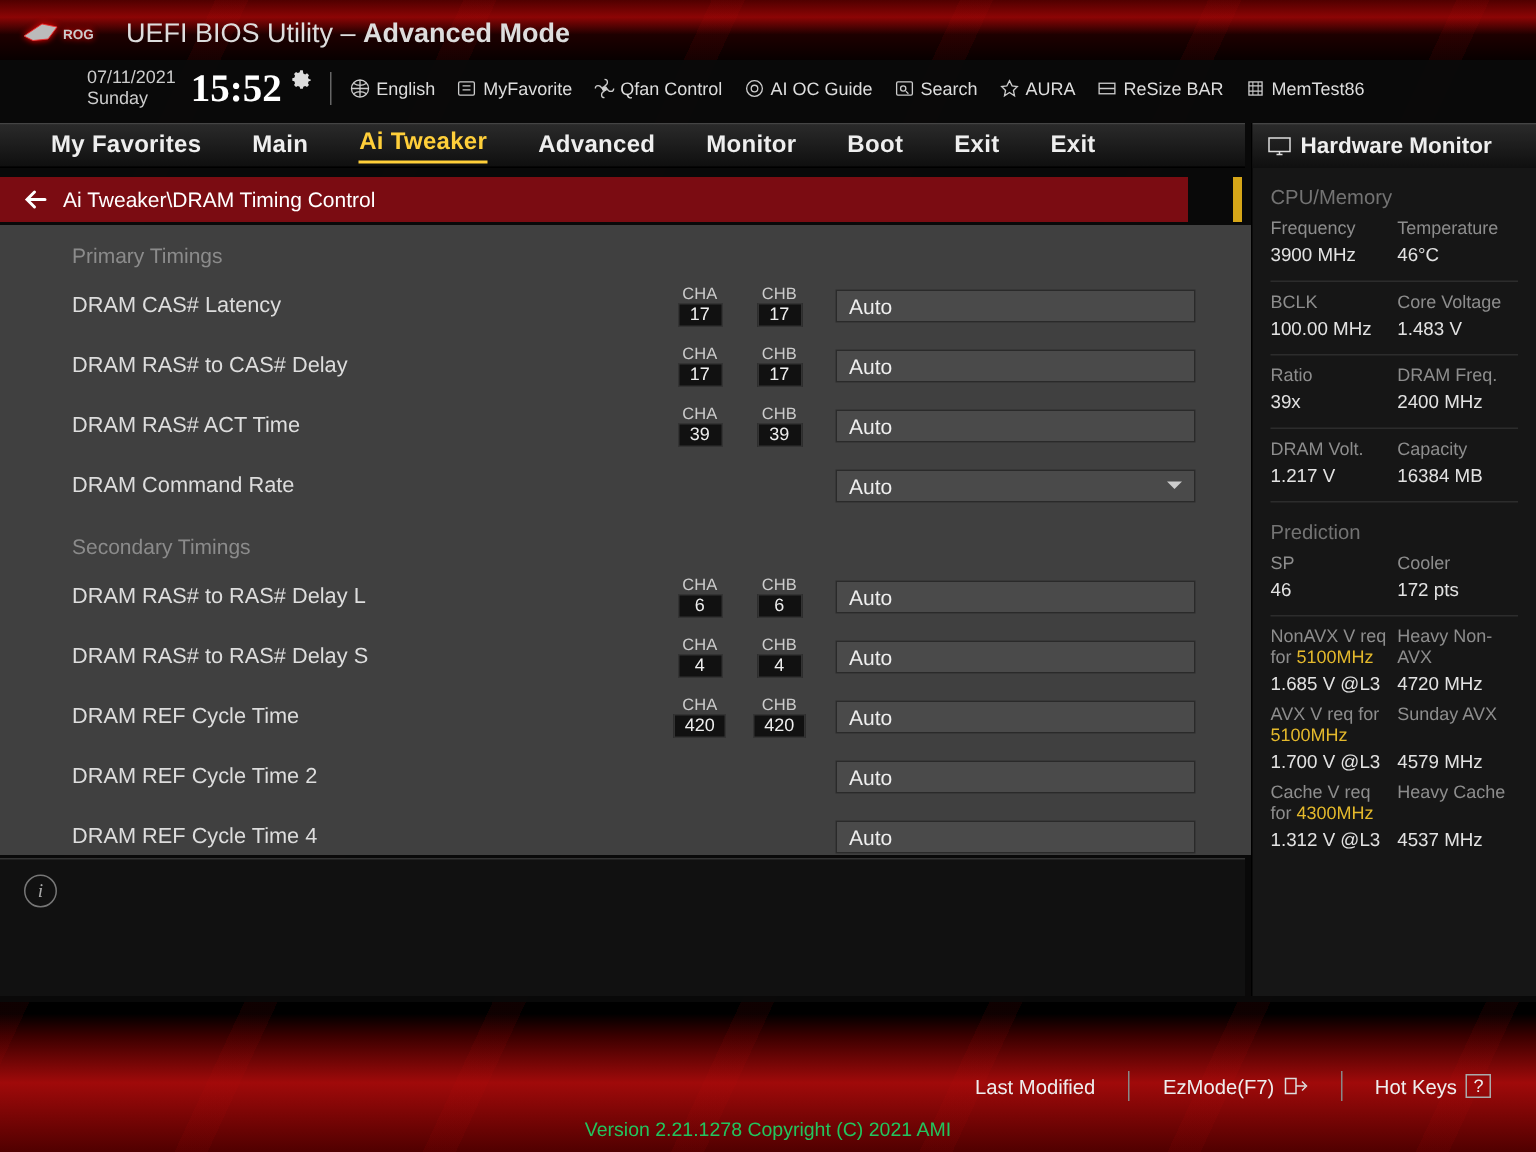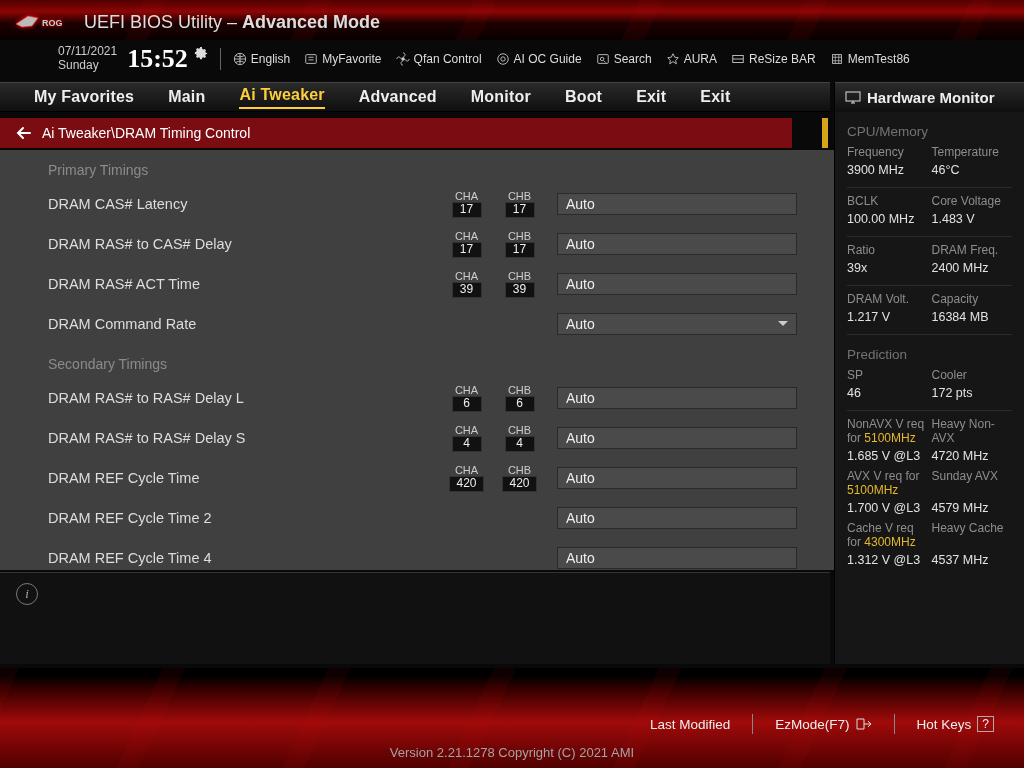--- a/index.html
+++ b/index.html
@@ -72,21 +72,21 @@
   .hw-lbl { color:#8d8d8d; font-size:12px;}
   .hw-val { color:#e2e2e2; font-size:12.5px;}
   .hl { color:#e4b92c;}
 
   
   .bottom { bottom:0; left:0; right:0; height:100px; }
   .bottom-row { position:absolute; bottom:34px; right:14px; display:flex; align-items:center; gap:6px; color:#eee; font-size:13.5px;}
   .bbtn { padding:0 16px; cursor:pointer; display:flex; align-items:center; gap:6px;}
   .vsep { width:1px; height:20px; background:#888;}
   .keybox { border:1px solid #aaa; padding:0 4px; font-size:12px;}
-  .version { position:absolute; bottom:8px; left:0; right:0; text-align:center; color:#a3a3a3; font-size:13px;}
+  .version { position:absolute; bottom:8px; left:0; right:0; text-align:center; color:#22c55e; font-size:13px;}
 
   svg { display:block;}
 </style>
 </head>
 <body>
 
 <div class="bg-red"></div>
 <div class="bg-slash"></div>
 <div class="mid-mask"></div>
 

